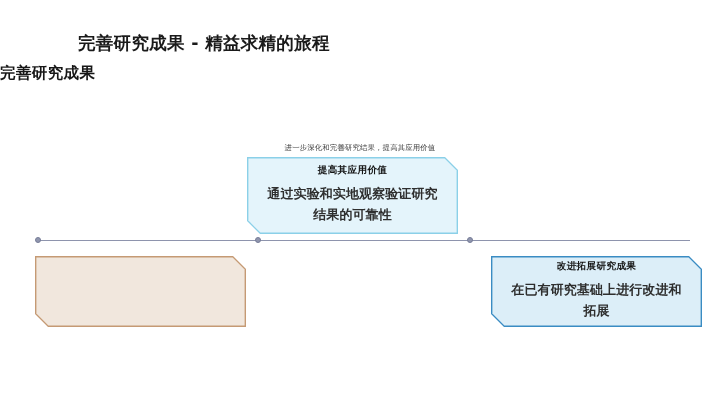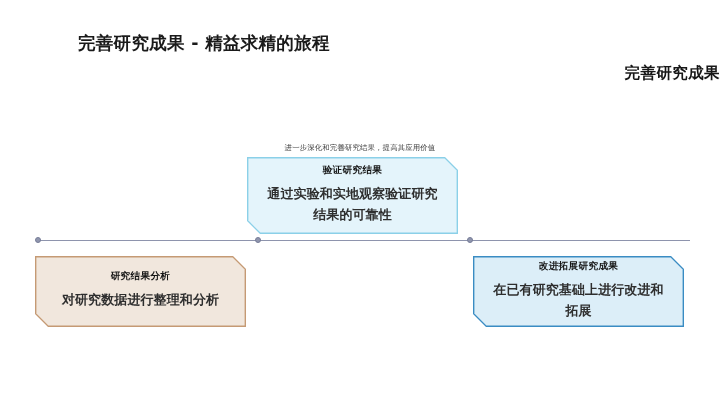--- a/index.html
+++ b/index.html
@@ -34,21 +34,21 @@
     letter-spacing: 0.3px;
     white-space: nowrap;
     margin-left: 36px;
   }
 
   .section-title {
     position: absolute;
     left: 0;
     right: 0;
     top: 63px;
-    text-align: right;
+    text-align: left;
     font-size: 15.5px;
     font-weight: bold;
     color: #171717;
     letter-spacing: 0.4px;
   }
 
   .section-subtitle {
     position: absolute;
     left: 0;
     right: 0;
@@ -152,21 +152,21 @@
     left: 35px;
     top: 256px;
     width: 211px;
     height: 71px;
     background: #c59a74;
   }
   .card-analysis .card-inner { background: #f1e7dd; }
 
   
   .card-improve {
-    left: 473px;
+    left: 491px;
     top: 256px;
     width: 211px;
     height: 71px;
     background: #3a8cc3;
   }
   .card-improve .card-inner { background: #dceef8; }
 </style>
 </head>
 <body>
 
@@ -179,31 +179,27 @@
   <div class="section-subtitle">进一步深化和完善研究结果，提高其应用价值</div>
 
   <div class="timeline"></div>
   <div class="timeline-dot dot-1"></div>
   <div class="timeline-dot dot-2"></div>
   <div class="timeline-dot dot-3"></div>
 
   <div class="card card-verify">
     <div class="card-inner"></div>
     <div class="card-content">
-      <div class="card-title">验证研究结果</div>
+      <div class="card-title">提高其应用价值</div>
       <div class="card-desc">通过实验和实地观察验证研究结果的可靠性</div>
     </div>
   </div>
 
   <div class="card card-analysis">
     <div class="card-inner"></div>
-    <div class="card-content">
-      <div class="card-title">研究结果分析</div>
-      <div class="card-desc">对研究数据进行整理和分析</div>
-    </div>
   </div>
 
   <div class="card card-improve">
     <div class="card-inner"></div>
     <div class="card-content">
       <div class="card-title">改进拓展研究成果</div>
       <div class="card-desc">在已有研究基础上进行改进和拓展</div>
     </div>
   </div>
 

